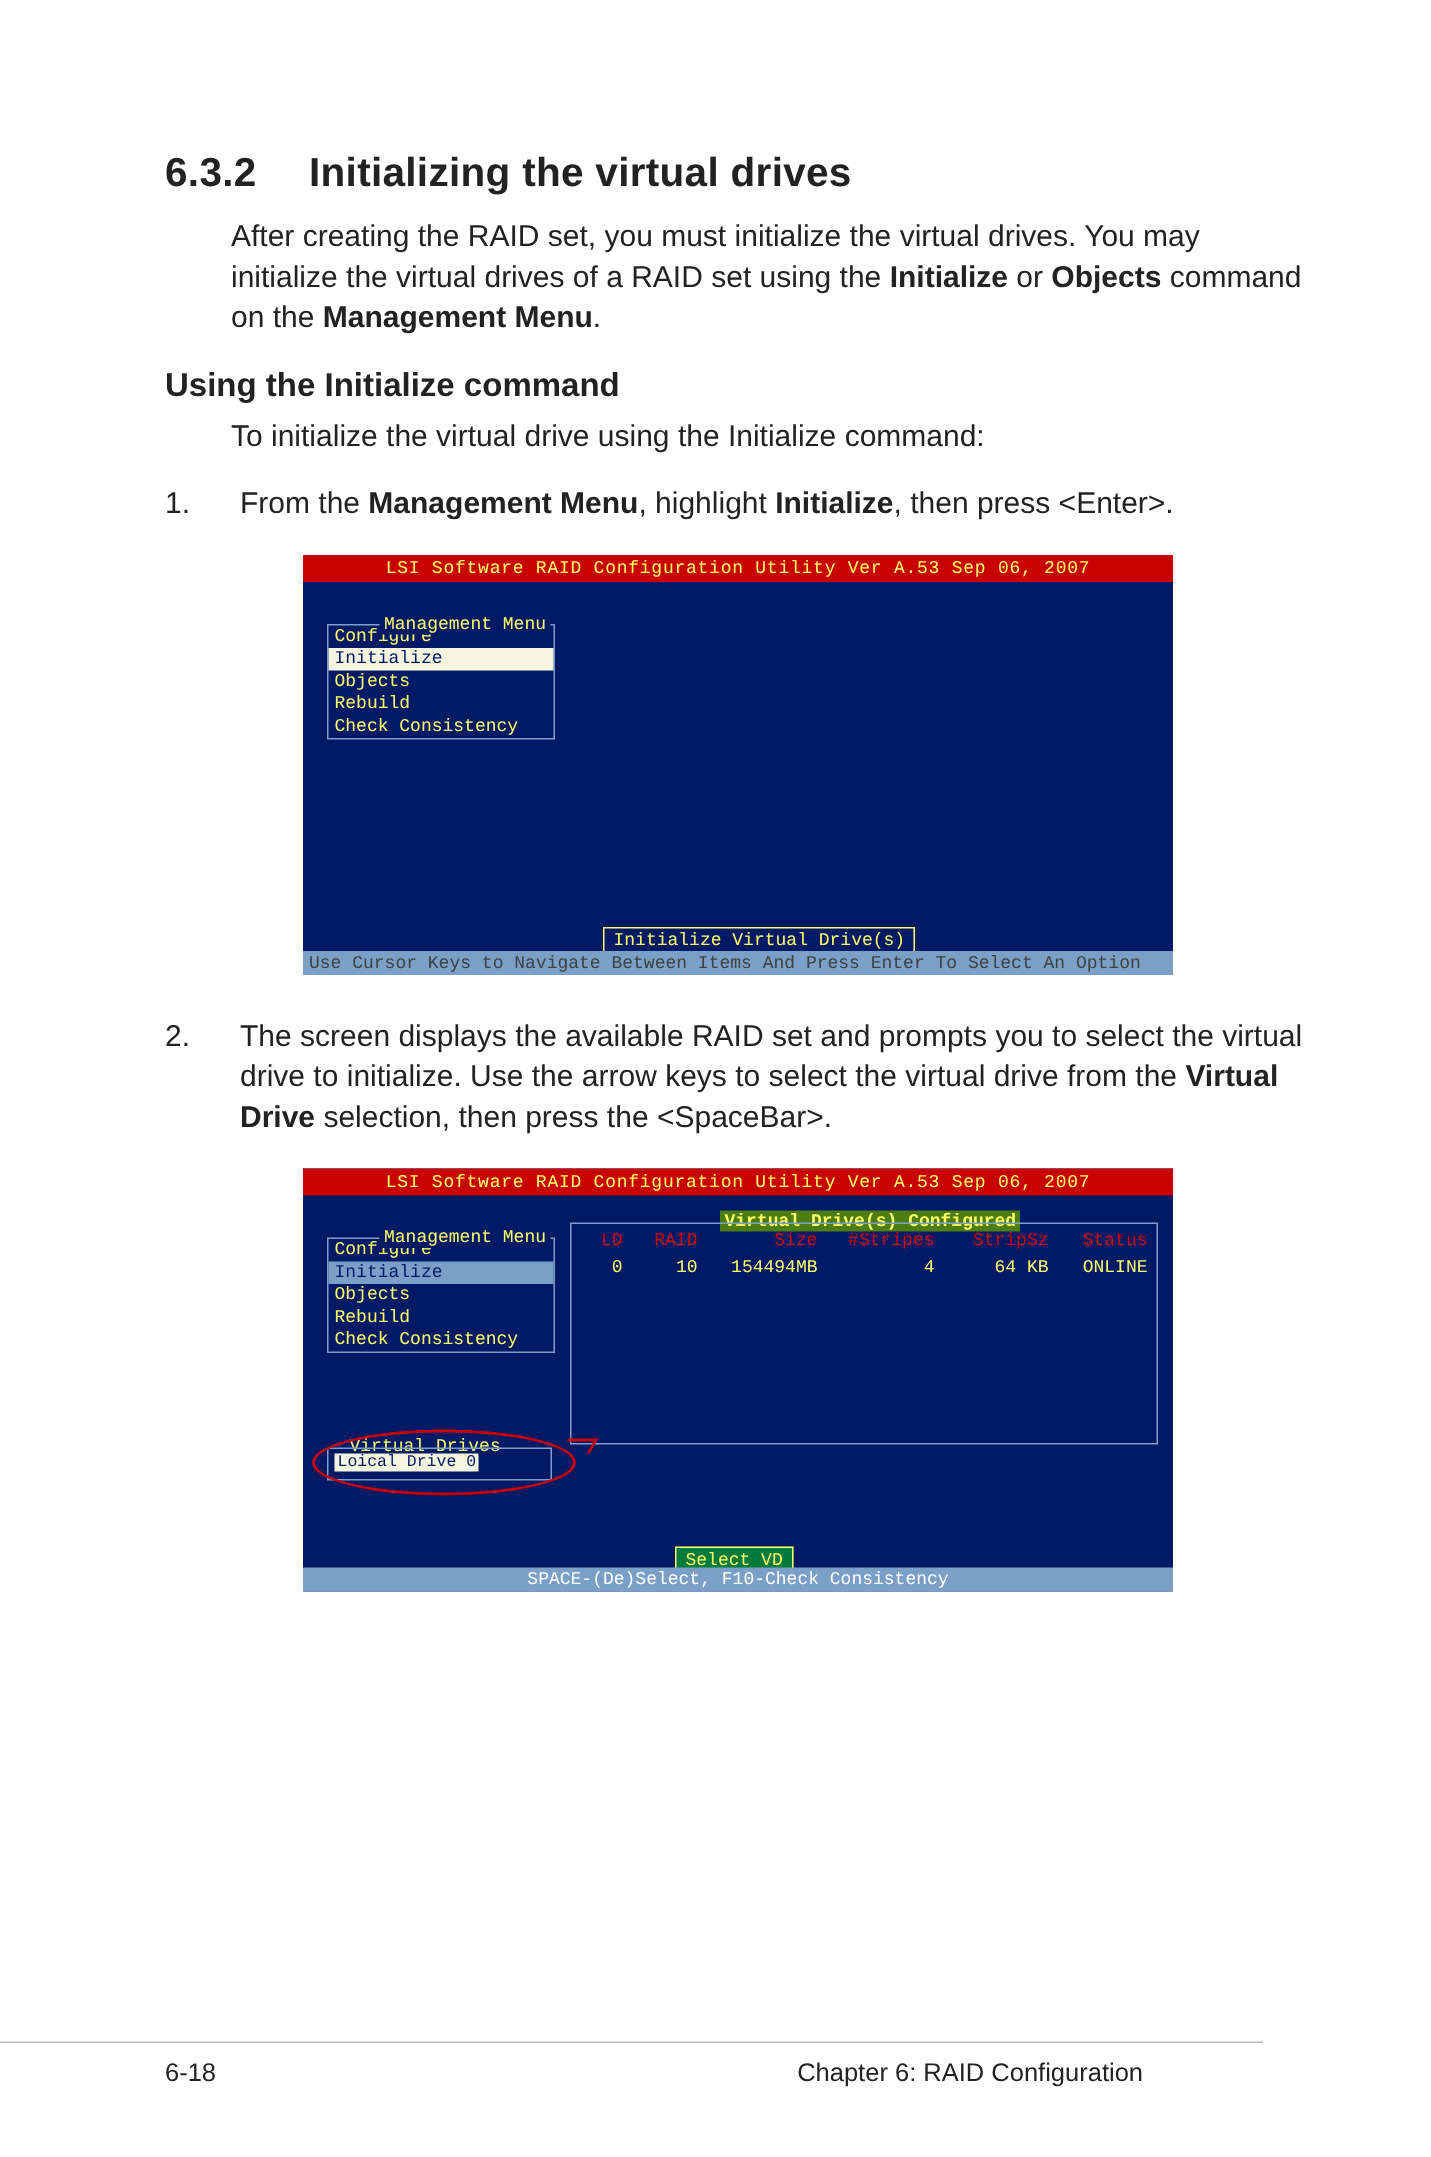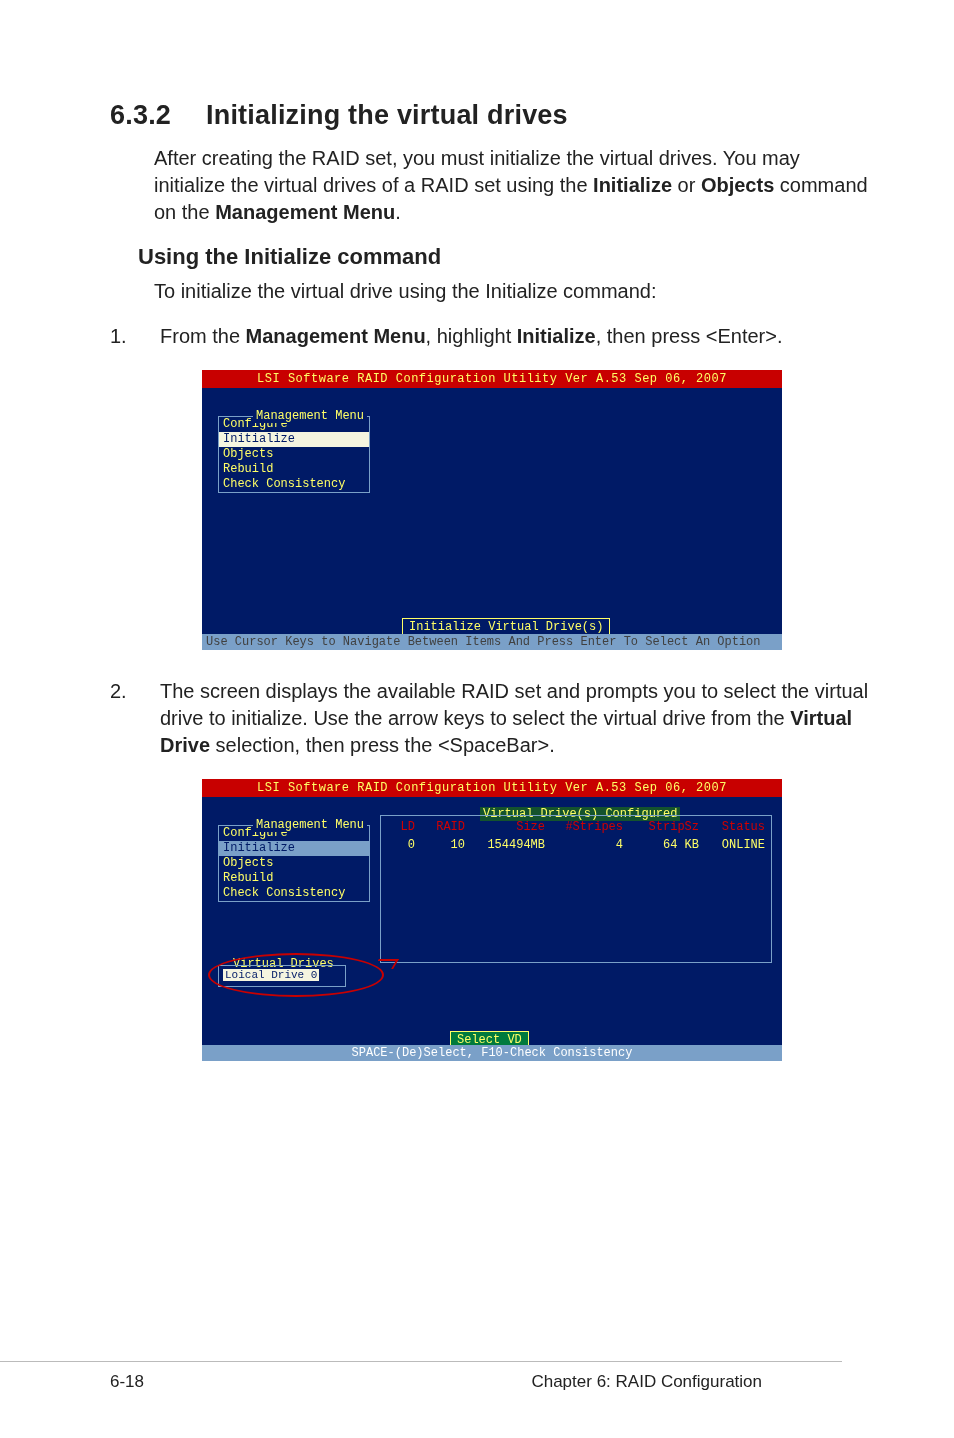--- a/index.html
+++ b/index.html
@@ -1,21 +1,21 @@
 <!DOCTYPE html>
 <html><head>
 <meta charset="utf-8">
 <style>
   * { box-sizing: border-box; margin: 0; padding: 0; }
   html, body { width: 954px; height: 1438px; background: #fff; font-family: Arial, Helvetica, sans-serif; color: #222; }
   .page { padding: 100px 80px 0 110px; }
   h2.section-title { font-size: 27px; font-weight: bold; margin-bottom: 14px; letter-spacing: 0.2px; }
   h2.section-title .num { display: inline-block; width: 96px; }
   p.body-text { font-size: 20px; line-height: 1.35; margin-bottom: 18px; margin-left: 44px; }
-  h3.sub-title { font-size: 22px; font-weight: bold; margin-top: 10px; margin-bottom: 8px; margin-left: 28px; }
+  h3.sub-title { font-size: 22px; font-weight: bold; margin-top: 10px; margin-bottom: 8px; }
   .step { display: flex; font-size: 20px; line-height: 1.35; margin-bottom: 10px; }
   .step .step-num { width: 50px; flex: 0 0 50px; }
   .step .step-text { flex: 1 1 auto; }
   strong { font-weight: bold; }
 
   
   .bios { width: 580px; margin: 20px auto 28px auto; background: #001a66; position: relative; font-family: "Courier New", monospace; font-size: 12px; color: #cfd8ff; }
   .bios.tall1 { height: 280px; }
   .bios.tall2 { height: 282px; }
   .bios-title { background: #c80000; color: #ffff66; text-align: center; padding: 2px 0; font-size: 12px; font-weight: normal; letter-spacing: 0.5px; }
@@ -25,33 +25,33 @@
   .mgmt-menu-label { position: absolute; left: 34px; top: -8px; background: #001a66; padding: 0 3px; color: #ffff66; font-size: 12px; }
   .mgmt-menu .item { padding: 0 4px; color: #ffff66; line-height: 15px; height: 15px; }
   .mgmt-menu .item.selected { background: #f5f5e0; color: #001a66; }
   .mgmt-menu .item.hl { background: #7aa0c8; color: #001a66; }
 
   .init-box { position: absolute; left: 200px; top: 230px; border: 1px solid #ffff66; padding: 1px 6px; color: #ffff66; }
   .help-bar { position: absolute; left: 0; right: 0; bottom: 0; background: #7aa0c8; color: #404040; padding: 1px 4px; font-size: 12px; text-align: left; }
 
   
   .vd-table { position: absolute; left: 178px; top: 18px; right: 10px; border: 1px solid #7aa0c8; height: 148px; }
-  .vd-table-label { position: absolute; left: 278px; top: 10px; background: #14532d; padding: 0 3px; color: #ffff66; font-size: 12px; }
+  .vd-table-label { position: absolute; left: 278px; top: 10px; background: #4d7c0f; padding: 0 3px; color: #ffff66; font-size: 12px; font-weight: bold; }
   .vd-head, .vd-row { display: flex; padding: 0 6px; line-height: 16px; }
   .vd-head span, .vd-row span { display: inline-block; text-align: right; }
   .vd-head { color: #d00000; margin-top: 3px; }
   .vd-row { color: #ffff66; margin-top: 2px; }
   .c-ld { width: 28px; text-align: right; }
   .c-raid { width: 50px; }
   .c-size { width: 80px; }
   .c-stripes { width: 78px; }
   .c-stripsz { width: 76px; }
   .c-status { width: 66px; }
 
-  .vdrives-box { position: absolute; left: 16px; top: 168px; width: 128px; border: 1px solid #7aa0c8; height: 22px; }
+  .vdrives-box { position: absolute; left: 16px; top: 168px; width: 150px; border: 1px solid #7aa0c8; height: 22px; }
   .vdrives-label { position: absolute; left: 28px; top: 160px; background: #001a66; padding: 0 3px; color: #ffff66; font-size: 12px; }
   .vdrives-item { margin: 3px 4px 0 4px; background: #f5f5e0; color: #001a66; padding: 0 2px; display: inline-block; font-size: 11px; }
   .oval { position: absolute; left: 6px; top: 156px; width: 176px; height: 44px; border: 2px solid #c80000; border-radius: 50%; pointer-events: none; }
   .oval-tail { position: absolute; left: 174px; top: 162px; width: 20px; height: 10px; border-top: 2px solid #c80000; border-right: 2px solid #c80000; transform: skewX(-30deg); pointer-events: none; }
 
   .select-vd { position: absolute; left: 248px; top: 234px; border: 1px solid #ffff66; padding: 1px 6px; color: #ffff66; background: #007a3d; }
 
   .help-bar2 { position: absolute; left: 0; right: 0; bottom: 0; background: #7aa0c8; color: #fff; padding: 1px 4px; font-size: 12px; text-align: center; }
 
   .footer { position: absolute; left: 0; right: 0; bottom: 0; width: 842px; border-top: 1px solid #bbb; padding: 10px 80px 46px 110px; display: flex; justify-content: space-between; font-size: 17px; color: #222; }

